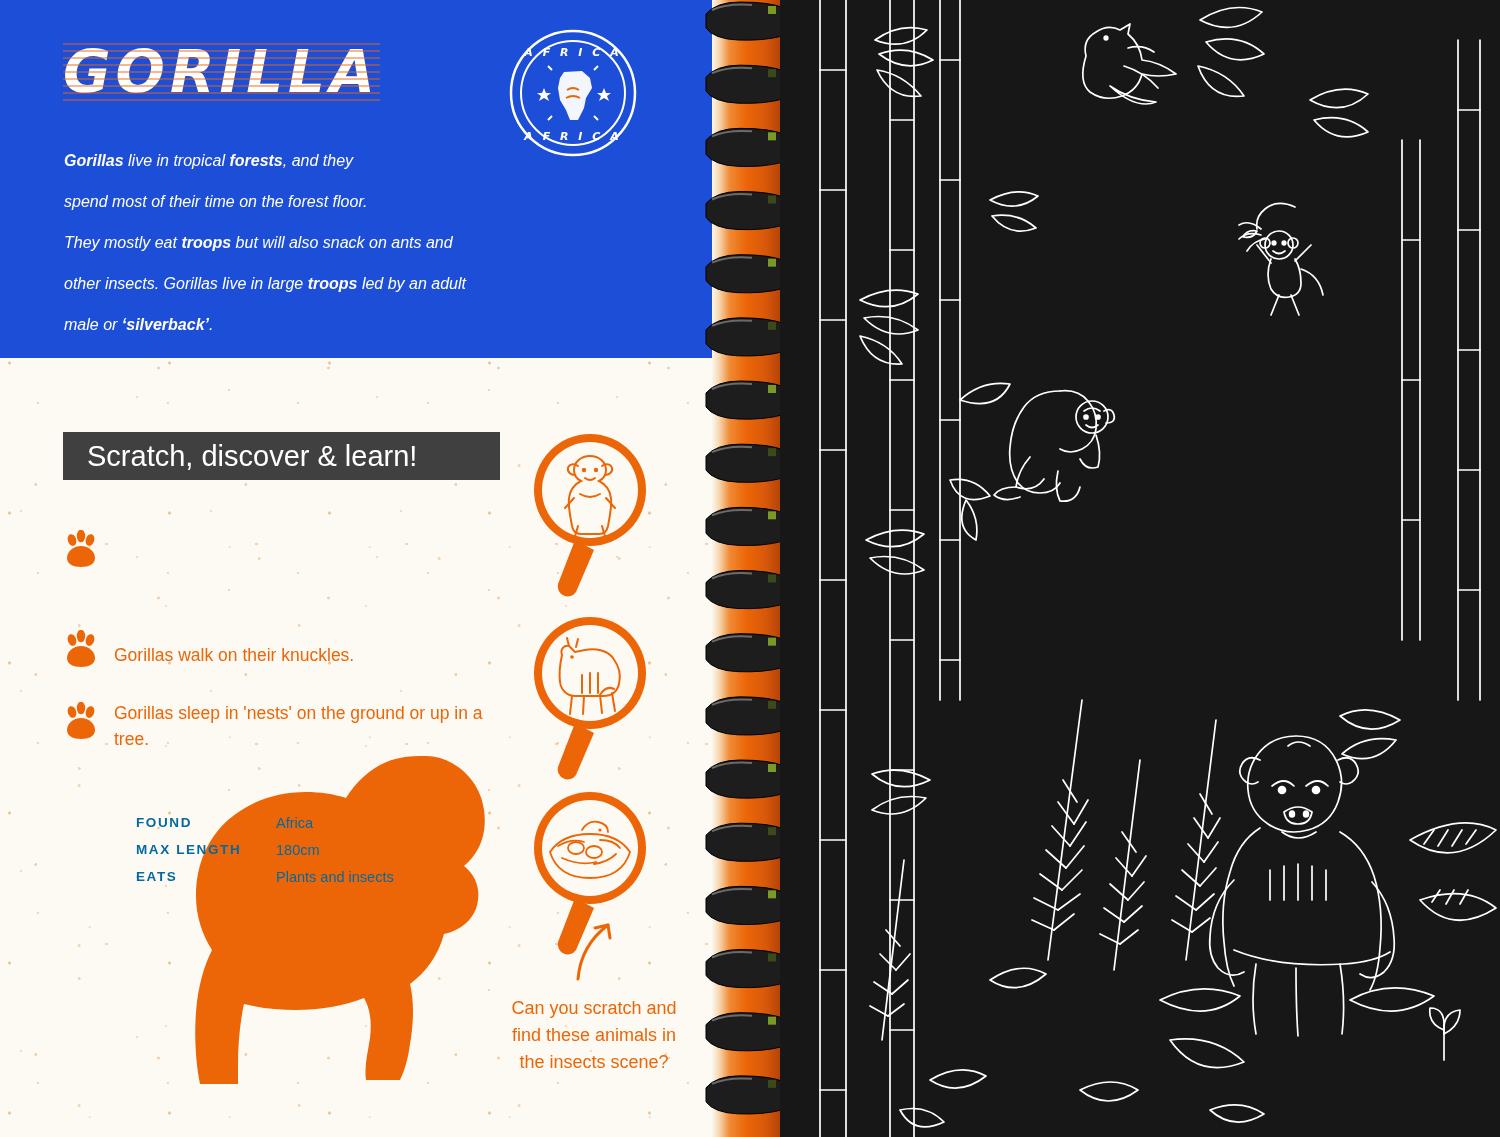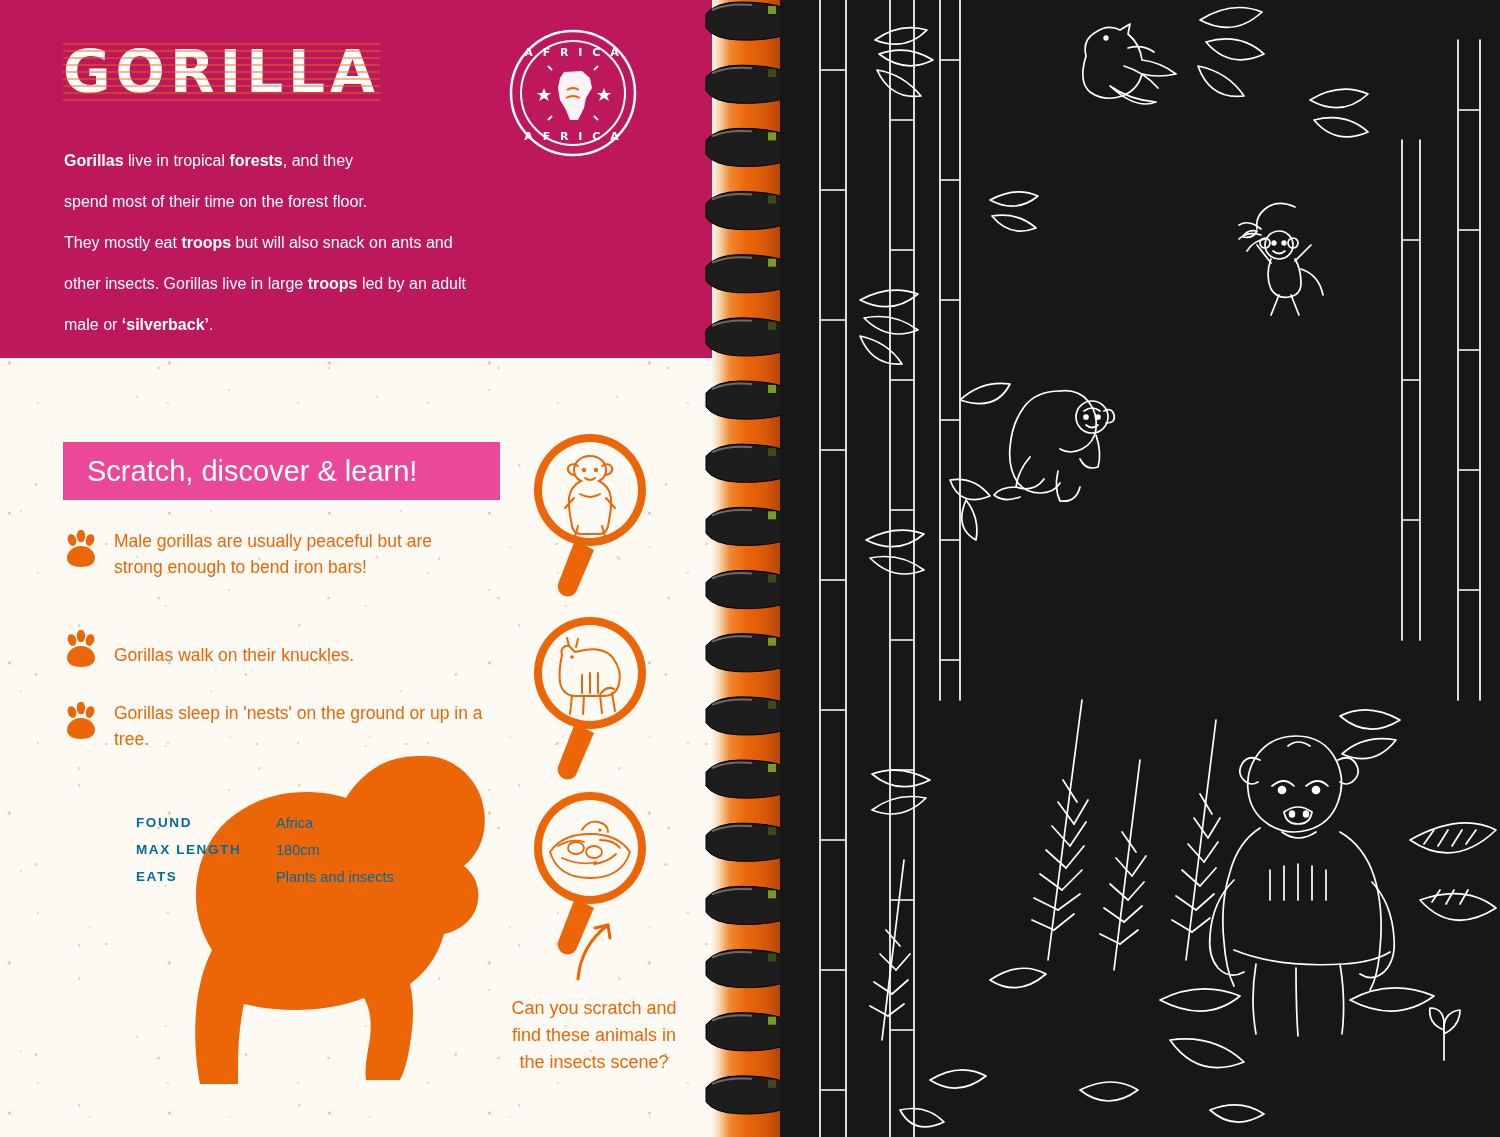--- a/index.html
+++ b/index.html
@@ -48,21 +48,22 @@
                      190px 180px, 220px 160px, 140px 190px, 260px 200px;
     pointer-events: none;
   }
 
   
   #header-block {
     position: absolute;
     left: 0; top: 0;
     width: 712px;
     height: 358px;
-    background: #be185d;
+    background: #1d4ed8;
+    font-style: italic;
   }
   #title {
     position: absolute;
     left: 63px;
     top: 38px;
     font-size: 58px;
     letter-spacing: 5px;
     color: #ffffff;
     font-weight: bold;
     font-family: "DejaVu Sans", sans-serif;
@@ -102,24 +103,24 @@
     left: 508px;
     top: 28px;
     width: 130px;
     height: 130px;
   }
 
   
   #scratch-banner {
     position: absolute;
     left: 63px;
-    top: 442px;
+    top: 432px;
     width: 437px;
-    height: 58px;
-    background: #ec4899;
+    height: 48px;
+    background: #404040;
     display: flex;
     align-items: center;
   }
   #scratch-banner-label {
     color: #ffffff;
     font-size: 29px;
     margin-left: 24px;
     font-family: "Liberation Sans", sans-serif;
   }
 
@@ -286,21 +287,20 @@
 
     <div class="fact-row" id="fact-0">
       <span class="paw">
         <svg viewBox="0 0 36 38" width="36" height="38" aria-hidden="true">
           <ellipse cx="8" cy="10" rx="4.2" ry="6" fill="#ec6608" transform="rotate(-18 8 10)"></ellipse>
           <ellipse cx="17" cy="6" rx="4.2" ry="6.3" fill="#ec6608"></ellipse>
           <ellipse cx="26" cy="10" rx="4.2" ry="6" fill="#ec6608" transform="rotate(18 26 10)"></ellipse>
           <path d="M17 16 C25 16 31 22 31 28 C31 34 25 37 17 37 C9 37 3 34 3 28 C3 22 9 16 17 16 Z" fill="#ec6608"></path>
         </svg>
       </span>
-      <span class="fact-text">Male gorillas are usually peaceful but are strong enough to bend iron bars!</span>
     </div>
 
     <div class="fact-row" id="fact-1">
       <span class="paw">
         <svg viewBox="0 0 36 38" width="36" height="38" aria-hidden="true">
           <ellipse cx="8" cy="10" rx="4.2" ry="6" fill="#ec6608" transform="rotate(-18 8 10)"></ellipse>
           <ellipse cx="17" cy="6" rx="4.2" ry="6.3" fill="#ec6608"></ellipse>
           <ellipse cx="26" cy="10" rx="4.2" ry="6" fill="#ec6608" transform="rotate(18 26 10)"></ellipse>
           <path d="M17 16 C25 16 31 22 31 28 C31 34 25 37 17 37 C9 37 3 34 3 28 C3 22 9 16 17 16 Z" fill="#ec6608"></path>
         </svg>

